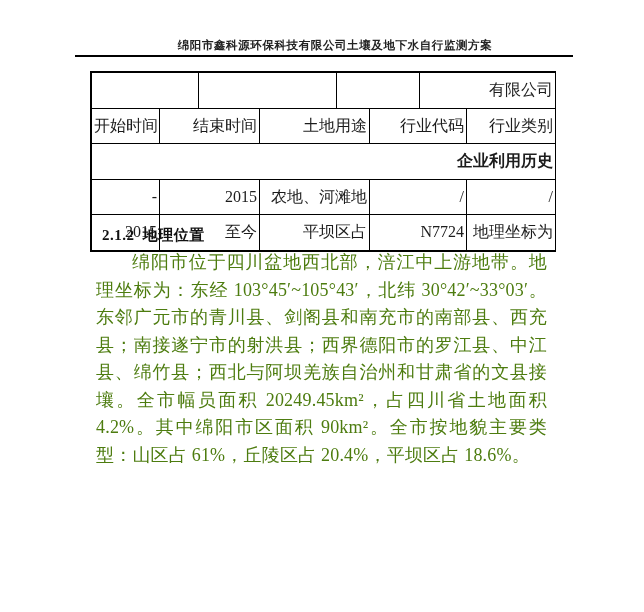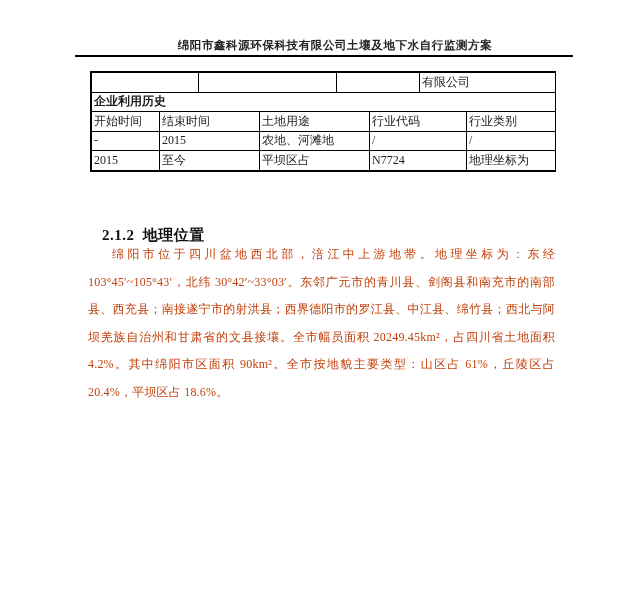--- a/index.html
+++ b/index.html
@@ -42,25 +42,25 @@
   }
   .info-table {
     border-collapse: collapse;
     width: 100%;
     table-layout: fixed;
   }
   .t-bottom { margin-top: -1px; }
   .info-table td {
     border: 1px solid #000;
     height: 18.5px;
-    font-size: 12px;
+    font-size: 16px;
     line-height: 1.1;
-    text-align: left;
+    text-align: right;
     vertical-align: middle;
-    padding: 0 2px;
+    padding: 8px 2px;
     overflow: hidden;
     white-space: nowrap;
     color: #1c1c1c;
   }
   .history-title-cell {
     font-weight: bold;
     font-size: 12.5px;
   }
   .sec-heading {
     position: absolute;
@@ -73,27 +73,27 @@
     word-spacing: 4px;
     letter-spacing: 0.5px;
   }
   .body-text {
     position: absolute;
     top: 241px;
     left: 88px;
     width: 467px;
   }
   .body-text p {
-    margin: 0;
-    font-size: 12px;
+    margin: 8px;
+    font-size: 18px;
     line-height: 27.5px;
     text-align: justify;
     text-indent: 2em;
     letter-spacing: 0.2px;
-    color: #c2410c;
+    color: #4d7c0f;
   }
 </style>
 </head>
 <body>
 
 <div class="page">
 
   <div class="doc-title">绵阳市鑫科源环保科技有限公司土壤及地下水自行监测方案</div>
   <div class="header-rule"></div>
 
@@ -118,28 +118,28 @@
     <table class="info-table t-bottom">
       <colgroup>
         <col style="width:68px">
           <col style="width:100px">
           <col style="width:110px">
           <col style="width:97px">
           <col style="width:89px">
       </colgroup>
       <tbody>
         <tr>
-          <td colspan="5" class="history-title-cell">企业利用历史</td>
-        </tr>
-        <tr>
           <td>开始时间</td>
           <td>结束时间</td>
           <td>土地用途</td>
           <td>行业代码</td>
           <td>行业类别</td>
+        </tr>
+        <tr>
+          <td colspan="5" class="history-title-cell">企业利用历史</td>
         </tr>
         <tr>
           <td>-</td>
           <td>2015</td>
           <td>农地、河滩地</td>
           <td>/</td>
           <td>/</td>
         </tr>
         <tr>
           <td>2015</td>

